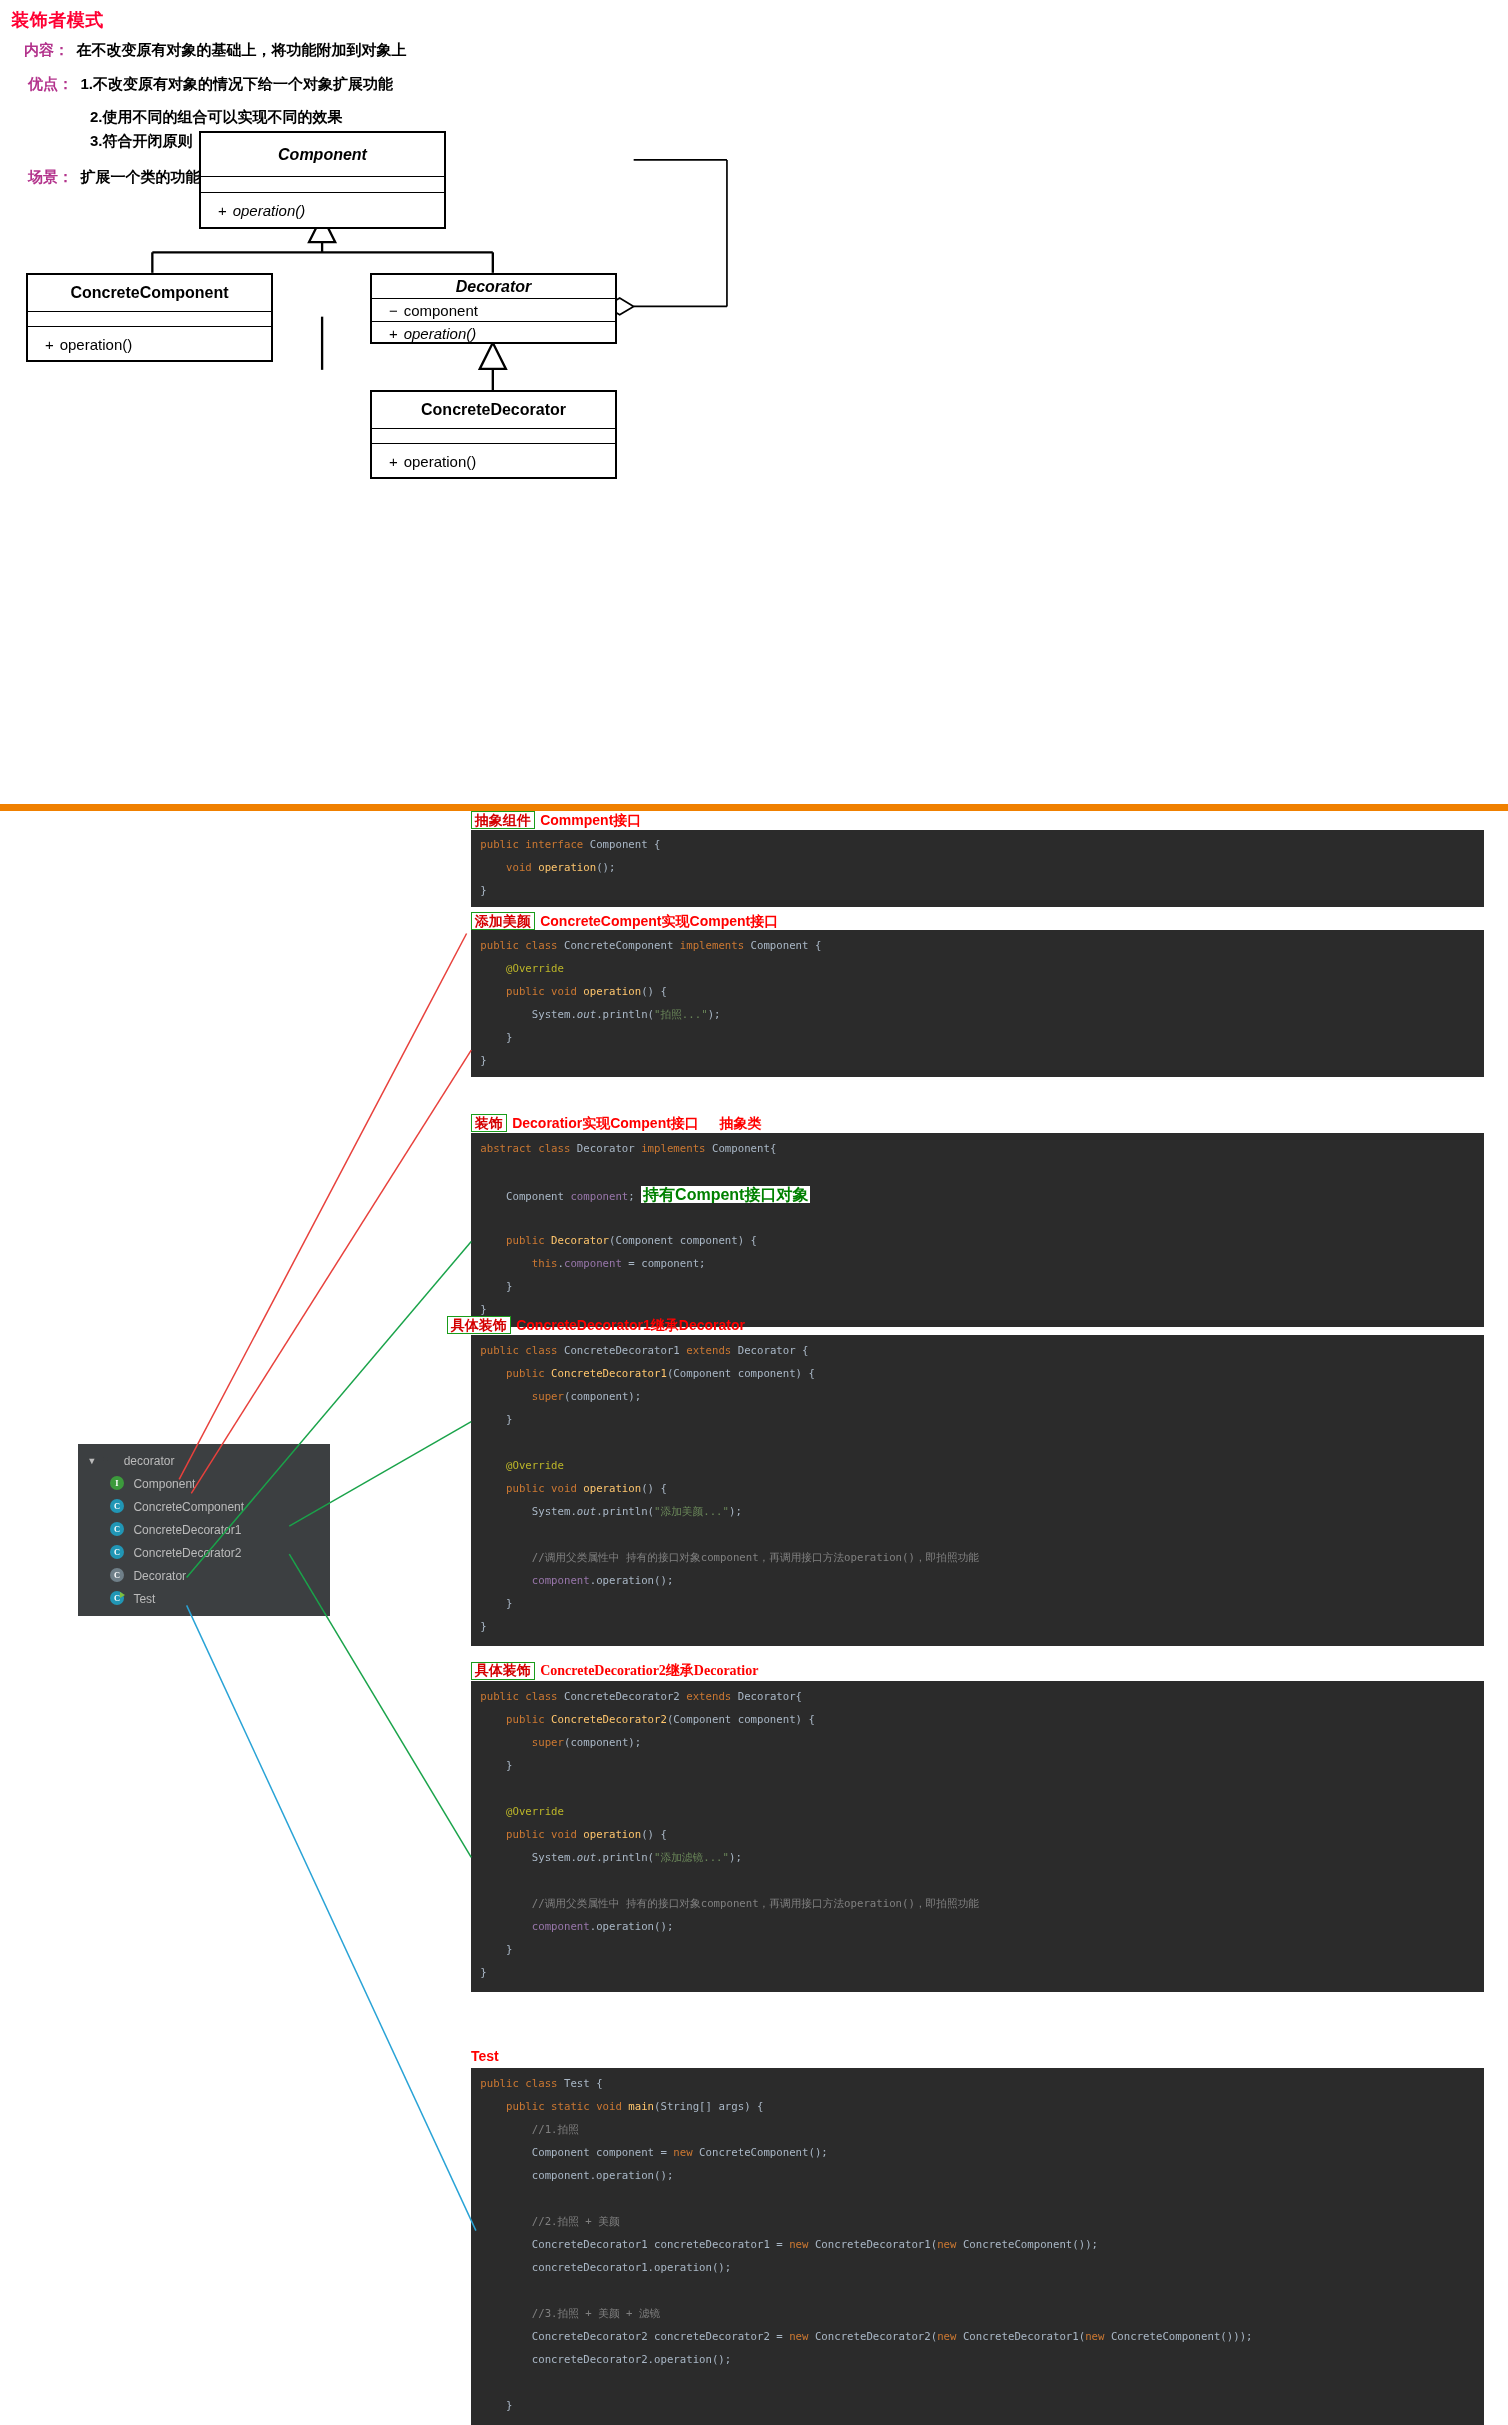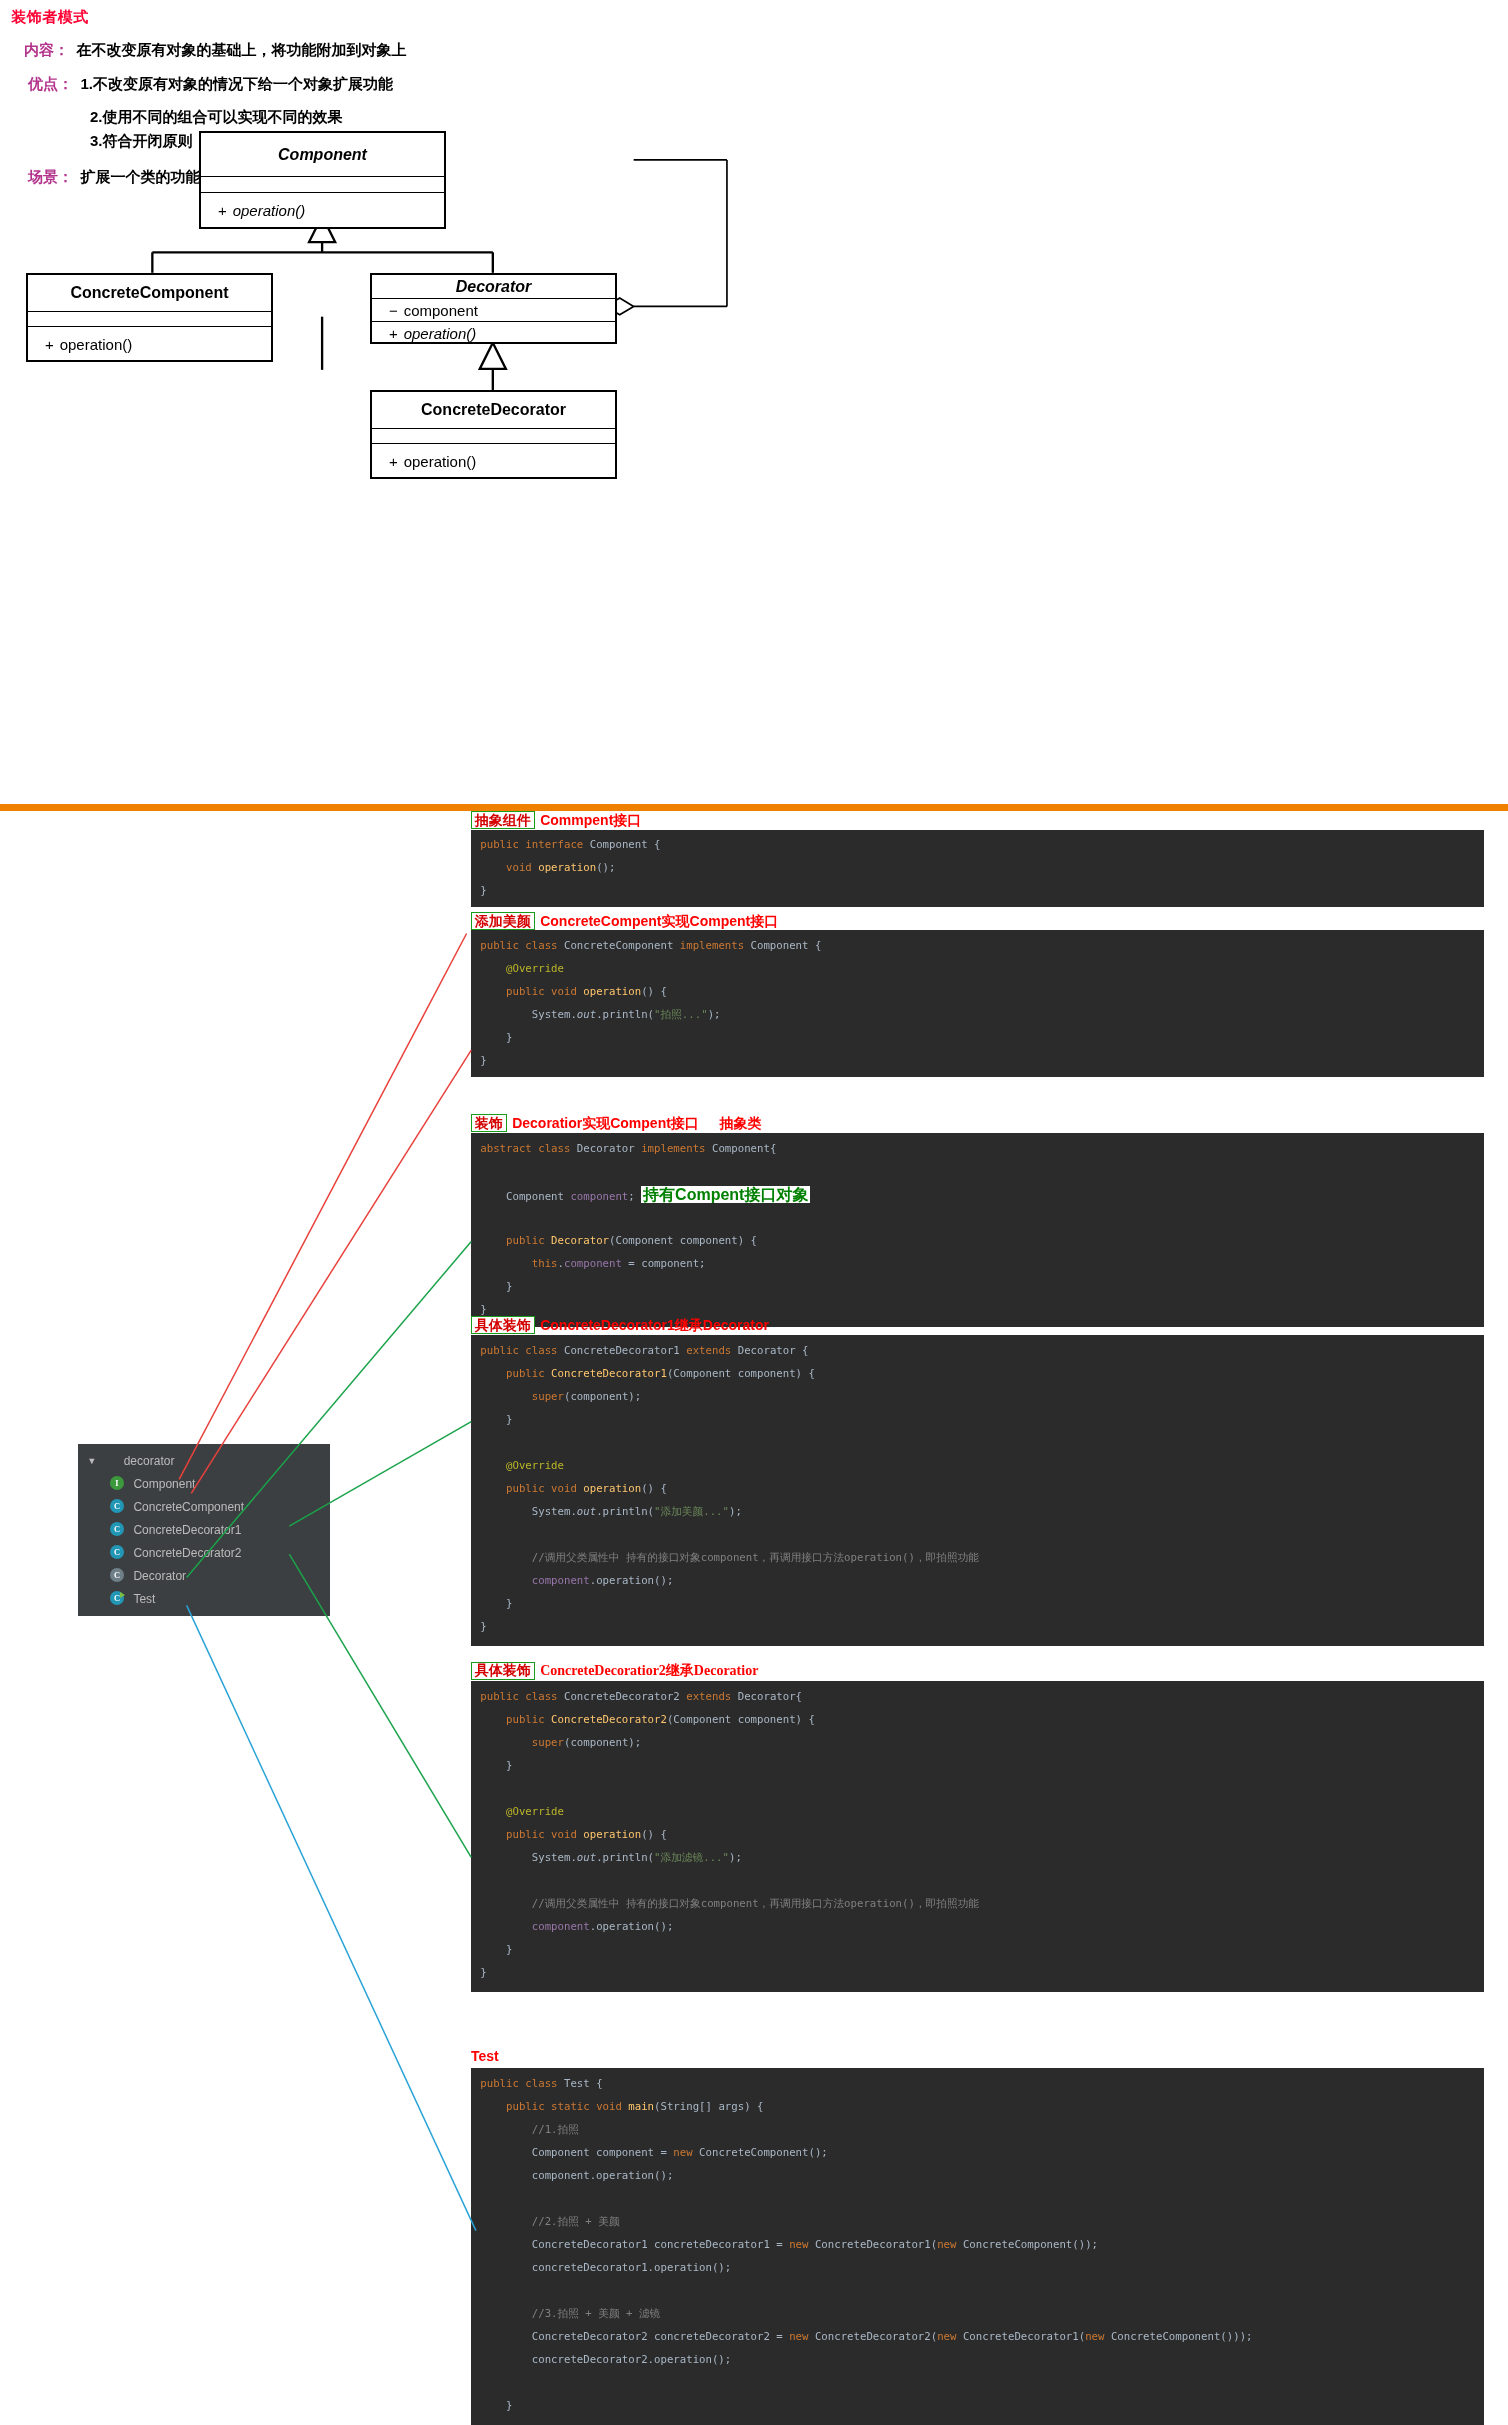--- a/index.html
+++ b/index.html
@@ -4,21 +4,21 @@
 <style>
   html,body{margin:0;padding:0;background:#ffffff;}
   body{
     width:1508px;height:2426px;position:relative;overflow:hidden;
     font-family:"Liberation Sans","DejaVu Sans",sans-serif;
   }
   .abs{position:absolute;}
 
   
   #header-notes{left:0;top:0;width:1508px;height:201px;}
-  .h-title{position:absolute;left:11.2px;top:7.5px;font-size:15px;font-weight:bold;color:#ff0033;letter-spacing:0.5px;}
+  .h-title{position:absolute;left:11.2px;top:7.5px;font-size:18px;font-weight:bold;color:#ff0033;letter-spacing:0.5px;}
   .h-row{position:absolute;font-size:15px;font-weight:bold;color:#111;white-space:nowrap;}
   .h-key{color:#b3338c;font-weight:bold;}
   .h-val{color:#000;font-weight:bold;margin-left:7.5px;}
 
   
   #uml{left:0;top:201px;width:1508px;height:597px;}
   .uml-box{position:absolute;border:2.8px solid #000;background:#fff;box-sizing:border-box;}
   .uml-row{border-bottom:1.4px solid #000;display:flex;align-items:center;justify-content:center;box-sizing:border-box;}
   .uml-row:last-child{border-bottom:none;}
   .uml-name{font-weight:bold;font-size:16px;}
@@ -171,21 +171,21 @@
 
 <div id="divider" class="abs"></div>
 
 <div id="code-area" class="abs">
     <div class="cap" style="left: 471px; top: 0px;"><span class="tagbox">抽象组件</span><span class="captxt">Commpent接口</span></div>
     <div class="codeblk" style="left: 471px; top: 18.7px; width: 1013px; height: 77px;"><span class="ln"><span class="kw">public </span><span class="kw">interface </span><span class="pln">Component {</span></span><span class="ln"><span class="pln">    </span><span class="kw">void </span><span class="mth">operation</span><span class="pln">();</span></span><span class="ln"><span class="pln">}</span></span></div>
     <div class="cap" style="left: 471px; top: 101px;"><span class="tagbox">添加美颜</span><span class="captxt">ConcreteCompent实现Compent接口</span></div>
     <div class="codeblk" style="left: 471px; top: 119px; width: 1013px; height: 147px;"><span class="ln"><span class="kw">public class </span><span class="pln">ConcreteComponent </span><span class="kw">implements </span><span class="pln">Component {</span></span><span class="ln"><span class="pln">    </span><span class="ann">@Override</span></span><span class="ln"><span class="pln">    </span><span class="kw">public void </span><span class="mth">operation</span><span class="pln">() {</span></span><span class="ln"><span class="pln">        System.</span><span class="sta">out</span><span class="pln">.println(</span><span class="str">"拍照..."</span><span class="pln">);</span></span><span class="ln"><span class="pln">    }</span></span><span class="ln"><span class="pln">}</span></span></div>
     <div class="cap" style="left: 471px; top: 303px;"><span class="tagbox">装饰</span><span class="captxt">Decoratior实现Compent接口</span><span class="captxt2">抽象类</span></div>
     <div class="codeblk" style="left: 471px; top: 322px; width: 1013px; height: 194px;"><span class="ln"><span class="kw">abstract class </span><span class="pln">Decorator </span><span class="kw">implements </span><span class="pln">Component{</span></span><span class="ln">&nbsp;<span class="pln"></span></span><span class="ln"><span class="pln">    Component </span><span class="fld">component</span><span class="pln">; </span><span class="hl-note">持有Compent接口对象</span></span><span class="ln">&nbsp;<span class="pln"></span></span><span class="ln"><span class="pln">    </span><span class="kw">public </span><span class="mth">Decorator</span><span class="pln">(Component component) {</span></span><span class="ln"><span class="pln">        </span><span class="kw">this</span><span class="pln">.</span><span class="fld">component</span><span class="pln"> = component;</span></span><span class="ln"><span class="pln">    }</span></span><span class="ln"><span class="pln">}</span></span></div>
-    <div class="cap" style="left: 471px; top: 505px;"><span class="tagbox">具体装饰</span><span class="captxt">ConcreteDecorator1继承Decorator</span></div>
+    <div class="cap" style="left: 447px; top: 505px;"><span class="tagbox">具体装饰</span><span class="captxt">ConcreteDecorator1继承Decorator</span></div>
     <div class="codeblk" style="left: 471px; top: 524px; width: 1013px; height: 311px;"><span class="ln"><span class="kw">public class </span><span class="pln">ConcreteDecorator1 </span><span class="kw">extends </span><span class="pln">Decorator {</span></span><span class="ln"><span class="pln">    </span><span class="kw">public </span><span class="mth">ConcreteDecorator1</span><span class="pln">(Component component) {</span></span><span class="ln"><span class="pln">        </span><span class="kw">super</span><span class="pln">(component);</span></span><span class="ln"><span class="pln">    }</span></span><span class="ln">&nbsp;<span class="pln"></span></span><span class="ln"><span class="pln">    </span><span class="ann">@Override</span></span><span class="ln"><span class="pln">    </span><span class="kw">public void </span><span class="mth">operation</span><span class="pln">() {</span></span><span class="ln"><span class="pln">        System.</span><span class="sta">out</span><span class="pln">.println(</span><span class="str">"添加美颜..."</span><span class="pln">);</span></span><span class="ln">&nbsp;<span class="pln"></span></span><span class="ln"><span class="pln">        </span><span class="cmt">//调用父类属性中 持有的接口对象component，再调用接口方法operation()，即拍照功能</span></span><span class="ln"><span class="pln">        </span><span class="fld">component</span><span class="pln">.operation();</span></span><span class="ln"><span class="pln">    }</span></span><span class="ln"><span class="pln">}</span></span></div>
     <div class="cap" style="left: 471px; top: 851px; font-family: Liberation Serif, serif;"><span class="tagbox">具体装饰</span><span class="captxt">ConcreteDecoratior2继承Decoratior</span></div>
     <div class="codeblk" style="left: 471px; top: 870px; width: 1013px; height: 311px;"><span class="ln"><span class="kw">public class </span><span class="pln">ConcreteDecorator2 </span><span class="kw">extends </span><span class="pln">Decorator{</span></span><span class="ln"><span class="pln">    </span><span class="kw">public </span><span class="mth">ConcreteDecorator2</span><span class="pln">(Component component) {</span></span><span class="ln"><span class="pln">        </span><span class="kw">super</span><span class="pln">(component);</span></span><span class="ln"><span class="pln">    }</span></span><span class="ln">&nbsp;<span class="pln"></span></span><span class="ln"><span class="pln">    </span><span class="ann">@Override</span></span><span class="ln"><span class="pln">    </span><span class="kw">public void </span><span class="mth">operation</span><span class="pln">() {</span></span><span class="ln"><span class="pln">        System.</span><span class="sta">out</span><span class="pln">.println(</span><span class="str">"添加滤镜..."</span><span class="pln">);</span></span><span class="ln">&nbsp;<span class="pln"></span></span><span class="ln"><span class="pln">        </span><span class="cmt">//调用父类属性中 持有的接口对象component，再调用接口方法operation()，即拍照功能</span></span><span class="ln"><span class="pln">        </span><span class="fld">component</span><span class="pln">.operation();</span></span><span class="ln"><span class="pln">    }</span></span><span class="ln"><span class="pln">}</span></span></div>
     <div class="cap" style="left: 471px; top: 1238px;"><span class="captxt">Test</span></div>
     <div class="codeblk" style="left: 471px; top: 1257px; width: 1013px; height: 381px;"><span class="ln"><span class="kw">public class </span><span class="pln">Test {</span></span><span class="ln"><span class="pln">    </span><span class="kw">public static void </span><span class="mth">main</span><span class="pln">(String[] args) {</span></span><span class="ln"><span class="pln">        </span><span class="cmt">//1.拍照</span></span><span class="ln"><span class="pln">        Component component = </span><span class="kw">new </span><span class="pln">ConcreteComponent();</span></span><span class="ln"><span class="pln">        component.operation();</span></span><span class="ln">&nbsp;<span class="pln"></span></span><span class="ln"><span class="pln">        </span><span class="cmt">//2.拍照 + 美颜</span></span><span class="ln"><span class="pln">        ConcreteDecorator1 concreteDecorator1 = </span><span class="kw">new </span><span class="pln">ConcreteDecorator1(</span><span class="kw">new </span><span class="pln">ConcreteComponent());</span></span><span class="ln"><span class="pln">        concreteDecorator1.operation();</span></span><span class="ln">&nbsp;<span class="pln"></span></span><span class="ln"><span class="pln">        </span><span class="cmt">//3.拍照 + 美颜 + 滤镜</span></span><span class="ln"><span class="pln">        ConcreteDecorator2 concreteDecorator2 = </span><span class="kw">new </span><span class="pln">ConcreteDecorator2(</span><span class="kw">new </span><span class="pln">ConcreteDecorator1(</span><span class="kw">new </span><span class="pln">ConcreteComponent()));</span></span><span class="ln"><span class="pln">        concreteDecorator2.operation();</span></span><span class="ln">&nbsp;<span class="pln"></span></span><span class="ln"><span class="pln">    }</span></span><span class="ln"></span></div>
   </div>
 
 <div id="tree">
   <div class="tree-row">
     <span class="tw">▼</span>

